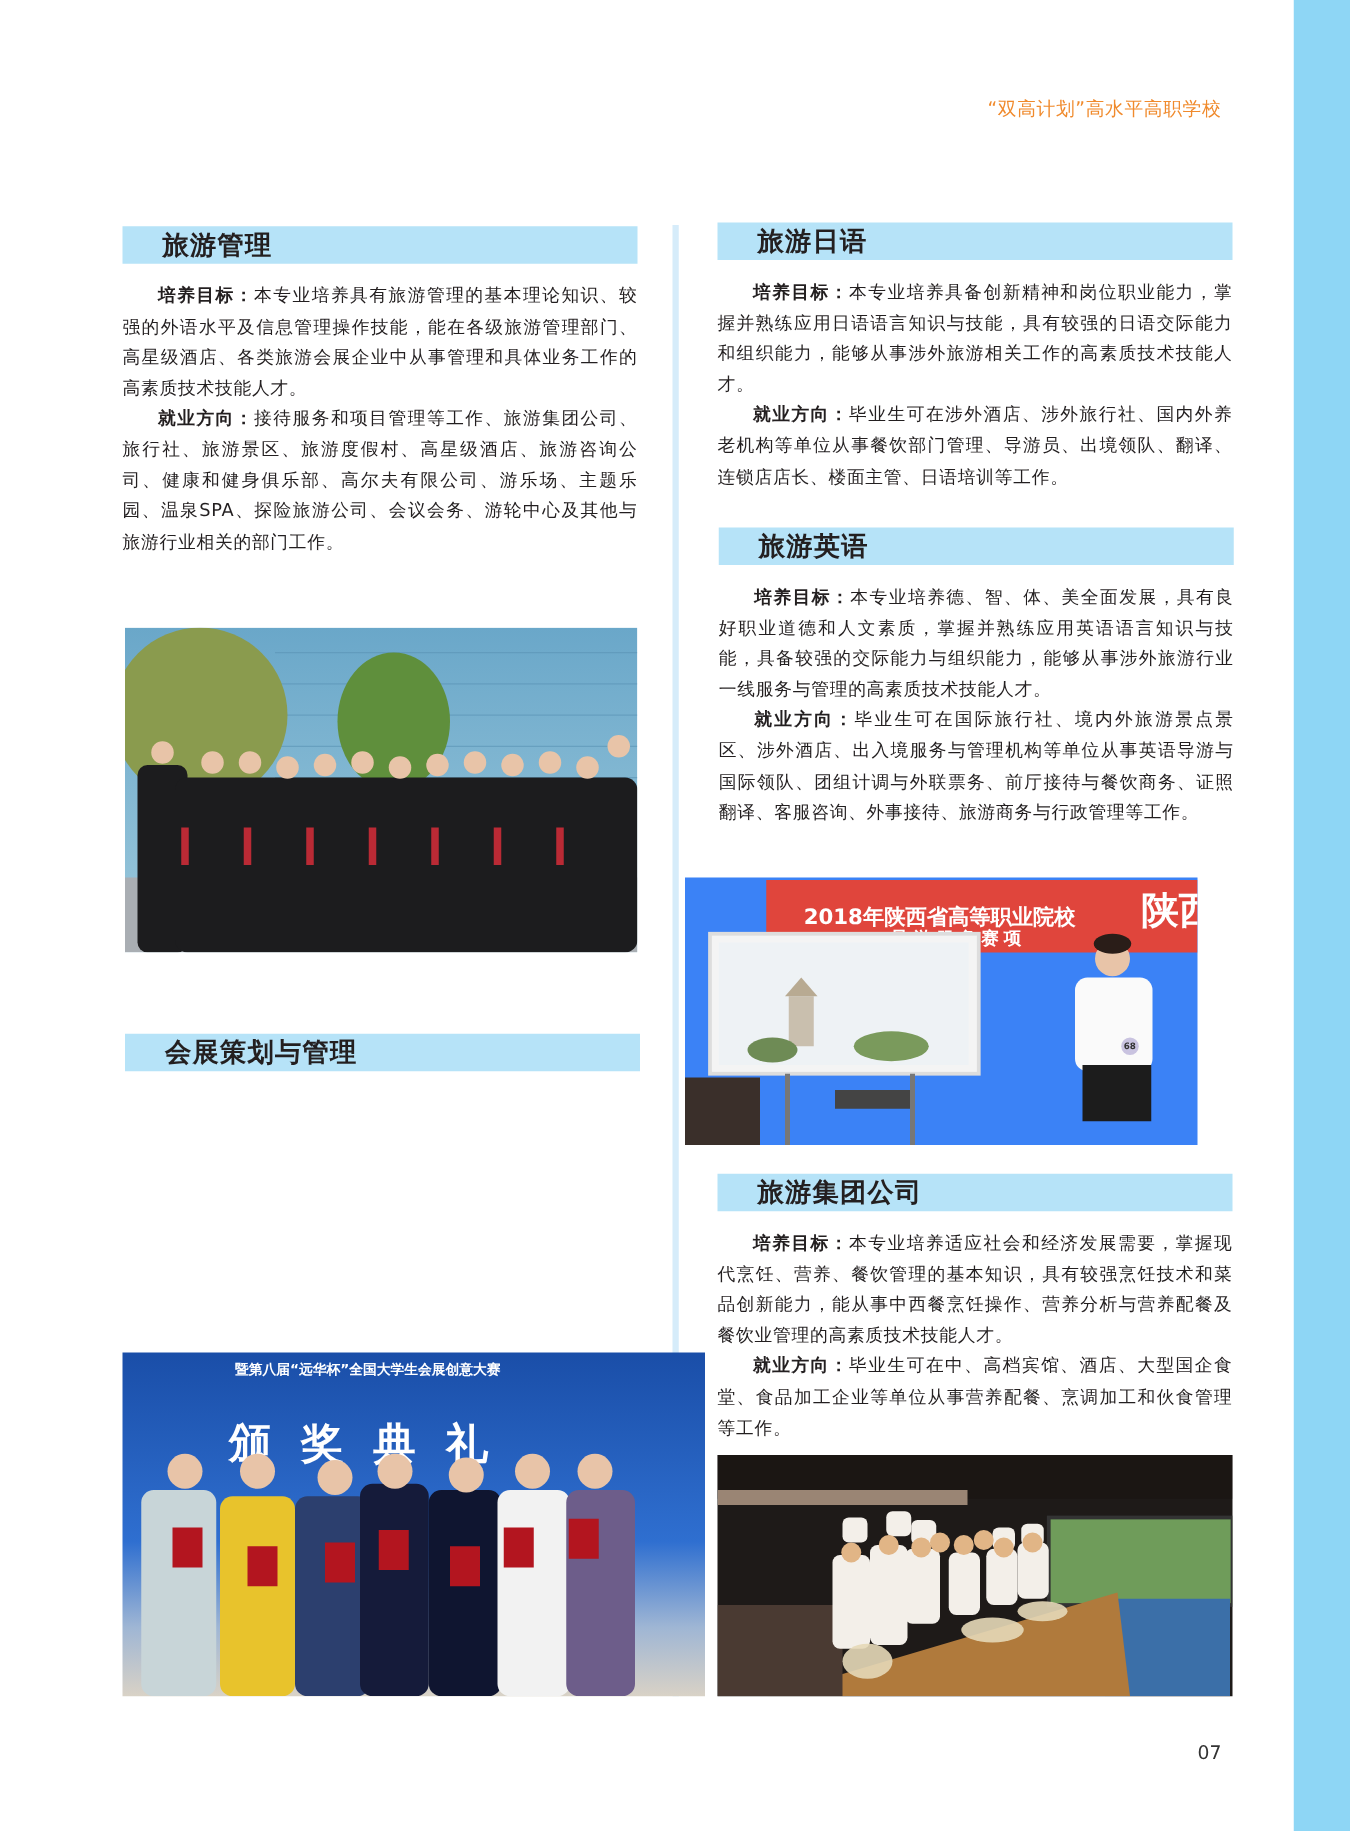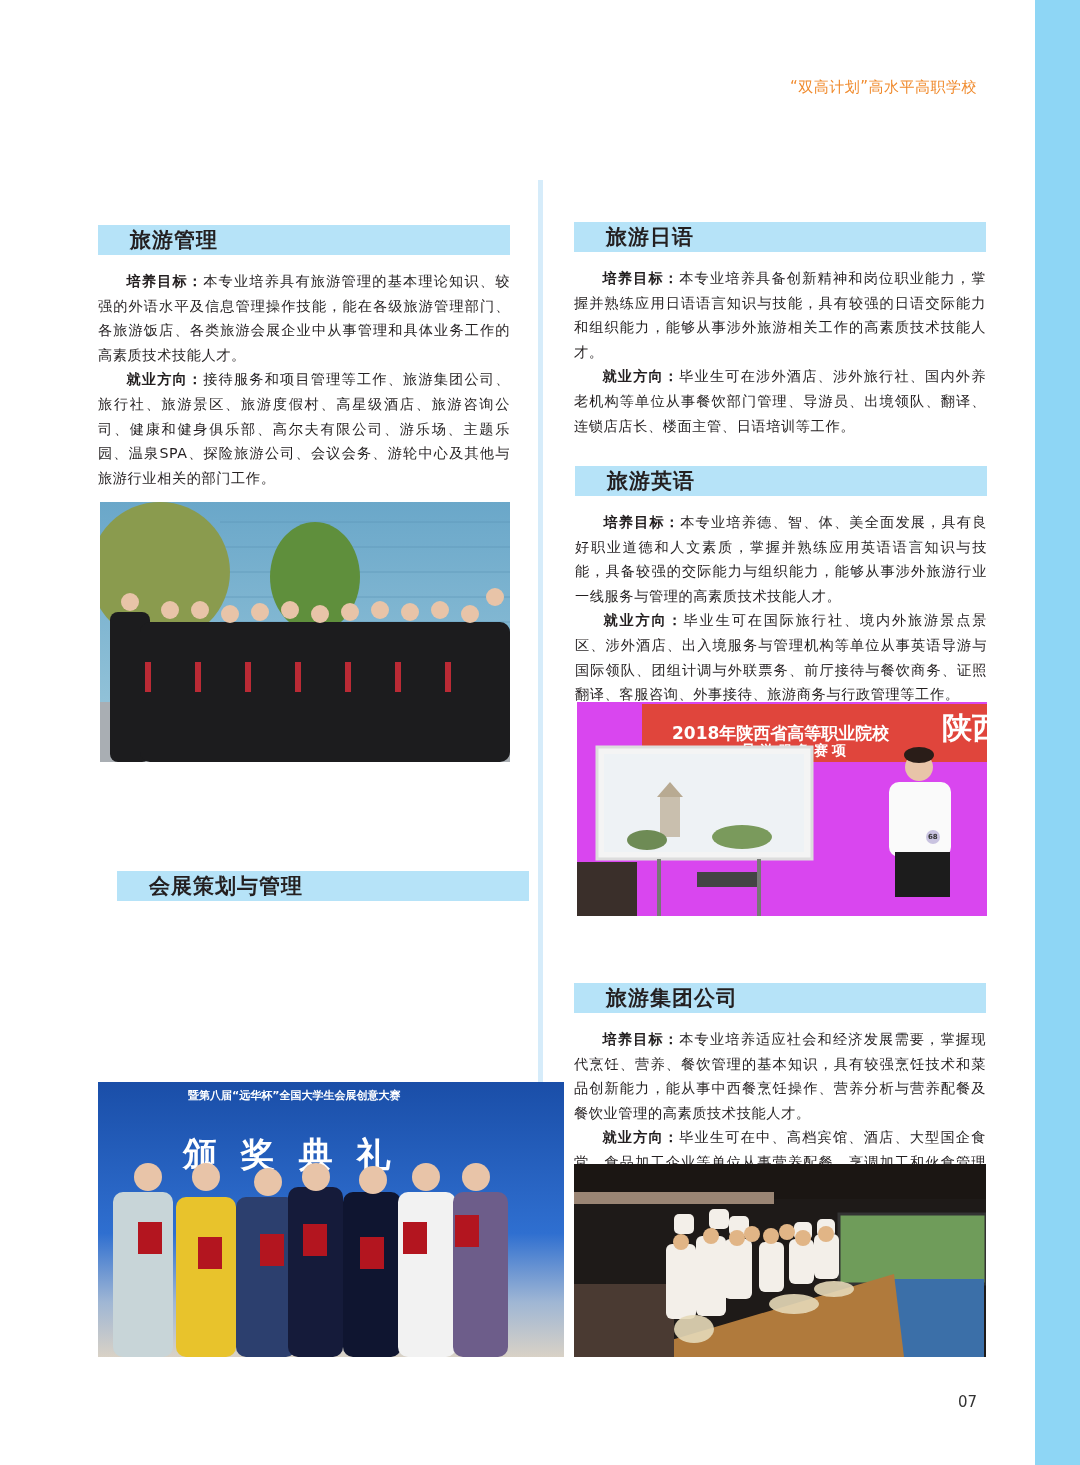--- a/index.html
+++ b/index.html
@@ -5,21 +5,21 @@
   html, body { margin:0; padding:0; }
   body {
     width:1080px; height:1465px; position:relative; overflow:hidden;
     background:#ffffff;
     font-family:"DejaVu Sans","Liberation Sans",sans-serif;
     color:#231f20;
   }
   .side-band { position:absolute; left:1035px; top:0; width:45px; height:1465px; background:#8ed6f5; }
   .header-tag { position:absolute; left:790px; top:78px; font-size:15px; color:#f08a2c; letter-spacing:0.5px; white-space:nowrap; }
   .divider { position:absolute; left:538px; top:180px; width:5px; height:1177px; background:#d6ecfa; }
-  .section { position:absolute;margin-top:44px; }
+  .section { position:absolute; }
   .sec-title {
     height:30px; background:#b6e3f8; font-weight:bold; font-size:21px; color:#231f20;
     line-height:30px; padding-left:32px; box-sizing:border-box; letter-spacing:1px;
   }
   .para { font-size:14.2px; line-height:24.6px; text-align:justify; text-indent:2em; margin:0; letter-spacing:0.6px; }
   .para b { font-weight:bold; }
   .body-wrap { padding-top:14px; }
   .photo { position:absolute; overflow:hidden; }
   .photo-label { position:absolute; font-weight:bold; white-space:nowrap; }
   .page-num { position:absolute; left:958px; top:1393px; font-size:15px; color:#333; }
@@ -27,21 +27,21 @@
 </head>
 <body>
 
 <div class="side-band"></div>
 <div class="header-tag">“双高计划”高水平高职学校</div>
 <div class="divider"></div>
 
 <div class="section" style="left:98px; top:181px; width:412px;">
   <div class="sec-title">旅游管理</div>
   <div class="body-wrap">
-    <p class="para"><b>培养目标：</b><span>本专业培养具有旅游管理的基本理论知识、较强的外语水平及信息管理操作技能，能在各级旅游管理部门、各旅游饭店、各类旅游会展企业中从事管理和具体业务工作的高素质技术技能人才。</span></p>
+    <p class="para"><b>培养目标：</b><span>本专业培养具有旅游管理的基本理论知识、较强的外语水平及信息管理操作技能，能在各级旅游管理部门、高星级酒店、各类旅游会展企业中从事管理和具体业务工作的高素质技术技能人才。</span></p>
     <p class="para"><b>就业方向：</b><span>接待服务和项目管理等工作、旅游集团公司、旅行社、旅游景区、旅游度假村、高星级酒店、旅游咨询公司、健康和健身俱乐部、高尔夫有限公司、游乐场、主题乐园、温泉SPA、探险旅游公司、会议会务、游轮中心及其他与旅游行业相关的部门工作。</span></p>
   </div>
 </div>
 
 <div class="photo" style="left:100px; top:502px; width:410px; height:260px;">
   <svg width="410" height="260" viewBox="0 0 410 260">
     <defs>
       <linearGradient id="bld" x1="0" y1="0" x2="0" y2="1">
           <stop offset="0" stop-color="#6aa7c9"></stop>
           <stop offset="1" stop-color="#9cc9dc"></stop>
@@ -82,21 +82,21 @@
         <circle cx="250" cy="110" r="9"></circle>
         <circle cx="280" cy="108" r="9"></circle>
       <circle cx="310" cy="110" r="9"></circle>
         <circle cx="340" cy="108" r="9"></circle>
         <circle cx="370" cy="112" r="9"></circle>
       <circle cx="395" cy="95" r="9"></circle>
     </g>
   </svg>
 </div>
 
-<div class="section" style="left:117px; top:827px; width:412px;">
+<div class="section" style="left:100px; top:827px; width:412px;">
   <div class="sec-title">会展策划与管理</div>
 </div>
 
 <div class="photo" style="left:98px; top:1082px; width:466px; height:275px; background:linear-gradient(#1a4ea8,#2f6fd0 55%,#9fb6d4 80%,#d9d2c6);">
   <div class="photo-label" style="left:90px; top:6px; font-size:11px; color:#fff;">暨第八届“远华杯”全国大学生会展创意大赛</div>
   <div class="photo-label" style="left:85px; top:50px; font-size:34px; color:#fff; letter-spacing:6px;">颁 奖 典 礼</div>
   <svg width="413" height="275" viewBox="0 0 413 275" style="position:absolute; left:0; top:0;">
     <g>
       <rect x="15" y="110" width="60" height="165" rx="10" fill="#c8d5d8"></rect>
       <rect x="78" y="115" width="60" height="160" rx="10" fill="#e8c32c"></rect>
@@ -136,21 +136,21 @@
 </div>
 
 <div class="section" style="left:575px; top:422px; width:412px;">
   <div class="sec-title">旅游英语</div>
   <div class="body-wrap">
     <p class="para"><b>培养目标：</b><span>本专业培养德、智、体、美全面发展，具有良好职业道德和人文素质，掌握并熟练应用英语语言知识与技能，具备较强的交际能力与组织能力，能够从事涉外旅游行业一线服务与管理的高素质技术技能人才。</span></p>
     <p class="para"><b>就业方向：</b><span>毕业生可在国际旅行社、境内外旅游景点景区、涉外酒店、出入境服务与管理机构等单位从事英语导游与国际领队、团组计调与外联票务、前厅接待与餐饮商务、证照翻译、客服咨询、外事接待、旅游商务与行政管理等工作。</span></p>
   </div>
 </div>
 
-<div class="photo" style="left:577px; top:702px; width:410px; height:214px; background:#d946ef;">
+<div class="photo" style="left:548px; top:702px; width:410px; height:214px; background:#3b82f6;">
   <div style="position:absolute; left:65px; top:2px; width:345px; height:58px; background:#e0453c;"></div>
   <div class="photo-label" style="left:95px; top:20px; font-size:17px; color:#fff;">2018年陕西省高等职业院校</div>
   <div class="photo-label" style="left:165px; top:40px; font-size:14px; color:#fff; letter-spacing:4px;">导游服务赛项</div>
   <div class="photo-label" style="left:365px; top:6px; font-size:30px; color:#fff;">陕西</div>
   <svg width="410" height="214" viewBox="0 0 410 214" style="position:absolute; left:0; top:0;">
     <rect x="20" y="45" width="215" height="112" fill="#f4f4f4" stroke="#ddd" stroke-width="3"></rect>
     <rect x="27" y="52" width="200" height="98" fill="#eef2f5"></rect>
     <rect x="83" y="95" width="20" height="40" fill="#c9bfae"></rect>
     <polygon points="80,95 93,80 106,95" fill="#b8aa92"></polygon>
     <ellipse cx="70" cy="138" rx="20" ry="10" fill="#6e8b55"></ellipse>

